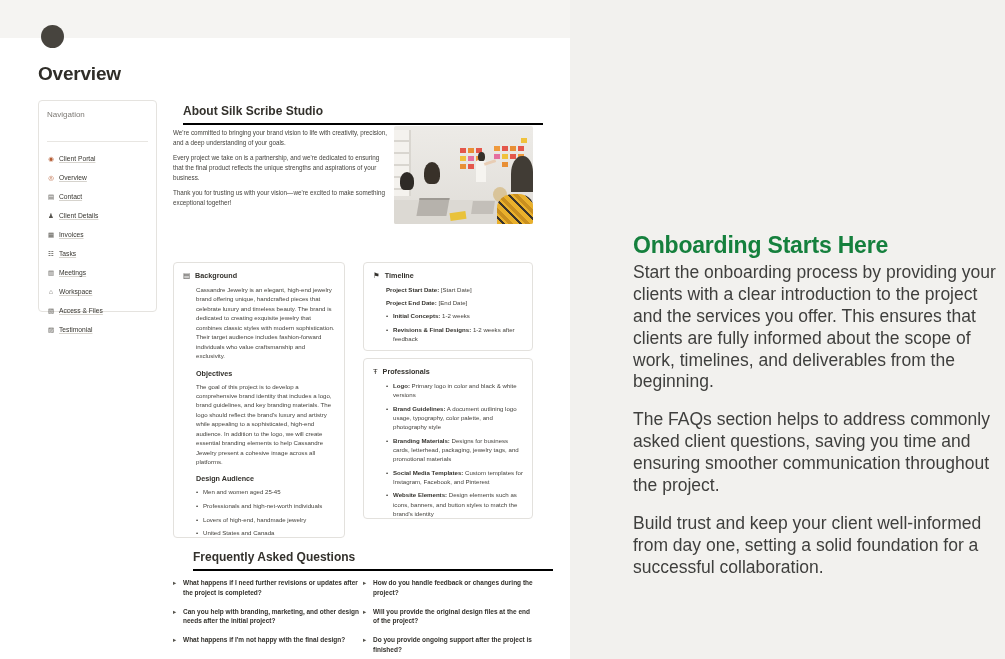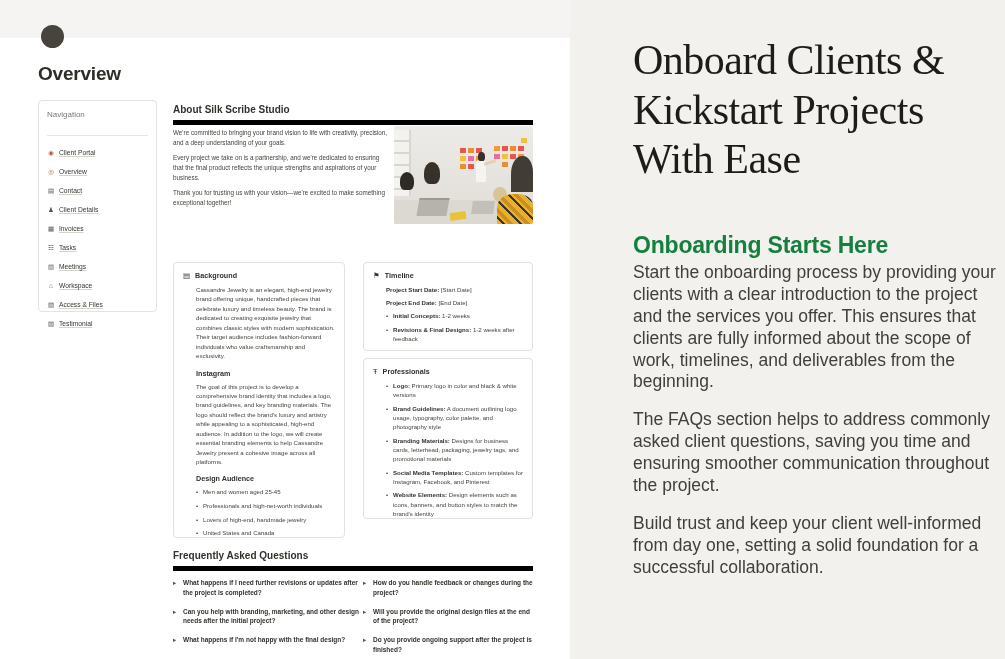--- a/index.html
+++ b/index.html
@@ -9,31 +9,31 @@
   .stage { position:absolute; inset:0; width:1005px; height:659px; overflow:hidden; }
 
   
   .doc { position:absolute; left:0; top:0; width:552px; height:659px; background:#ffffff; }
   .top-band { position:absolute; left:0; top:0; width:570px; height:38px; background:#f5f4f2; }
   .logo-circle { position:absolute; left:41px; top:25px; width:23px; height:23px; border-radius:50%; background:#47443e; }
   .doc-title { position:absolute; left:38px; top:63px; font-size:19px; font-weight:bold; color:#2f2d28; letter-spacing:-0.2px; }
 
   
   .nav-card { position:absolute; left:38px; top:100px; width:119px; height:212px; border:1px solid #e5e3df; border-radius:4px; background:#fff; padding:9px 8px; }
-  .nav-title { font-size:8px; color:#7d7a75; padding-bottom:16px; border-bottom:1px solid #e8e6e2; margin-bottom:7px; }
+  .nav-title { font-size:8px; color:#7d7a75; padding-bottom:22px; border-bottom:1px solid #e8e6e2; margin-bottom:7px; }
   .nav-item { display:flex; align-items:center; gap:4px; height:19px; cursor:pointer; }
   .nav-ico { font-size:6.5px; color:#57554f; width:8px; text-align:center; flex:none; }
   .nav-ico.accent { color:#b55b32; }
   .nav-label { font-size:6.7px; color:#37352f; text-decoration:underline; text-decoration-color:#d6d3cd; }
 
   
-  .sec-head { position:absolute; left:173px; width:360px; font-size:10px; font-weight:bold; color:#33312c; padding-bottom:5px; border-bottom:5px solid #000000; }
+  .sec-head { position:absolute; left:183px; width:360px; font-size:12px; font-weight:bold; color:#33312c; padding-bottom:5px; border-bottom:2px solid #000000; }
   .about-head { top:104px; }
   .brief-head { top:237px; }
-  .faq-head { top:550px; }
+  .faq-head { top:550px;margin-left:10px; }
 
   .about-text { position:absolute; left:173px; top:128px; width:216px; font-size:6.3px; line-height:1.58; color:#45433e; }
   .about-text p { margin-bottom:5px; }
 
   
   .photo { position:absolute; left:394px; top:126px; width:139px; height:98px; background:linear-gradient(#edebe7,#e0ddd8); border-radius:2px; overflow:hidden; }
   .ph-window { position:absolute; left:0; top:4px; width:17px; height:66px; background:repeating-linear-gradient(#f4f2ee 0 10px,#d9d6d0 10px 12px); border-right:2px solid #d9d6d0; }
   .ph-notes-a { position:absolute; left:66px; top:22px; width:6px; height:5px; background:#e4574b; box-shadow:8px 0 0 #e88f35,16px 0 0 #e4574b,8px 8px 0 #e56fa0,0 8px 0 #f0c23c,16px 8px 0 #ef9a3d,0 16px 0 #e88f35,8px 16px 0 #e4574b; }
   .ph-notes-b { position:absolute; left:100px; top:20px; width:6px; height:5px; background:#ef9a3d; box-shadow:8px 0 0 #e4574b,16px 0 0 #e88f35,24px 0 0 #e4574b,0 8px 0 #e56fa0,8px 8px 0 #f0c23c,16px 8px 0 #e4574b,24px 8px 0 #ef9a3d,8px 16px 0 #e88f35,24px 16px 0 #e56fa0; }
   .ph-note-side { position:absolute; right:6px; top:12px; width:6px; height:5px; background:#f0c23c; }
@@ -160,21 +160,21 @@
       <div class="ph-plaid"></div>
     </div>
 
 
     <div class="pb-box pb-left">
       <div class="pb-head">
         <span class="pb-ico">▤</span>
         <span class="pb-head-label">Background</span>
       </div>
       <div class="pb-text">Cassandre Jewelry is an elegant, high-end jewelry brand offering unique, handcrafted pieces that celebrate luxury and timeless beauty. The brand is dedicated to creating exquisite jewelry that combines classic styles with modern sophistication. Their target audience includes fashion-forward individuals who value craftsmanship and exclusivity.</div>
-      <div class="pb-sub">Instagram</div>
+      <div class="pb-sub">Objectives</div>
       <div class="pb-text">The goal of this project is to develop a comprehensive brand identity that includes a logo, brand guidelines, and key branding materials. The logo should reflect the brand's luxury and artistry while appealing to a sophisticated, high-end audience. In addition to the logo, we will create essential branding elements to help Cassandre Jewelry present a cohesive image across all platforms.</div>
       <div class="pb-sub">Design Audience</div>
       <div class="pb-bullets">
         <div class="pb-bullet">Men and women aged 25-45</div>
         <div class="pb-bullet">Professionals and high-net-worth individuals</div>
         <div class="pb-bullet">Lovers of high-end, handmade jewelry</div>
         <div class="pb-bullet">United States and Canada</div>
       </div>
     </div>
 
@@ -212,21 +212,20 @@
       <div class="faq-item">What happens if I'm not happy with the final design?</div>
     </div>
     <div class="faq-col faq-col-right">
       <div class="faq-item">How do you handle feedback or changes during the project?</div>
       <div class="faq-item">Will you provide the original design files at the end of the project?</div>
       <div class="faq-item">Do you provide ongoing support after the project is finished?</div>
     </div>
   </div>
 
   <div class="panel">
-    <h1 class="panel-heading">Onboard Clients &amp; Kickstart Projects With Ease</h1>
     <div class="panel-subheading">Onboarding Starts Here</div>
     <div class="panel-body">
       <p>Start the onboarding process by providing your clients with a clear introduction to the project and the services you offer. This ensures that clients are fully informed about the scope of work, timelines, and deliverables from the beginning.</p>
       <p>The FAQs section helps to address commonly asked client questions, saving you time and ensuring smoother communication throughout the project.</p>
       <p>Build trust and keep your client well-informed from day one, setting a solid foundation for a successful collaboration.</p>
     </div>
   </div>
 
 </div>
 

